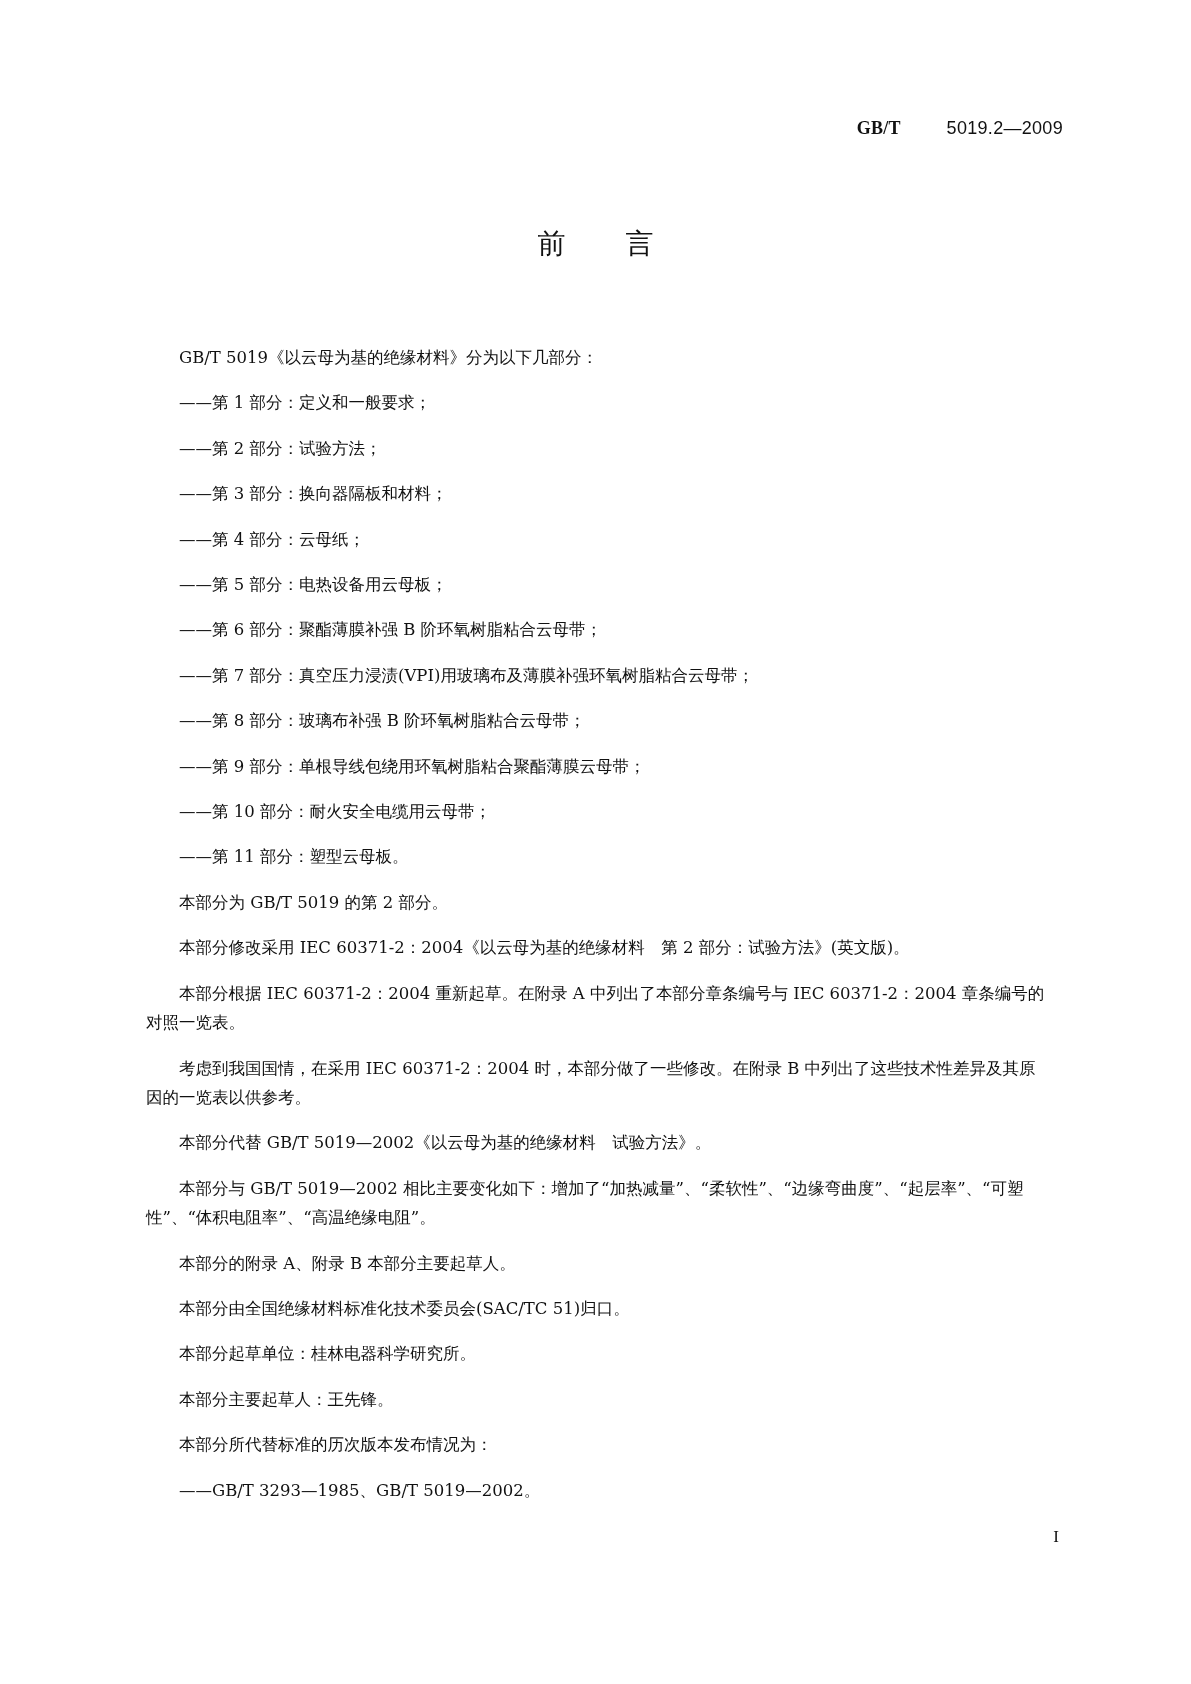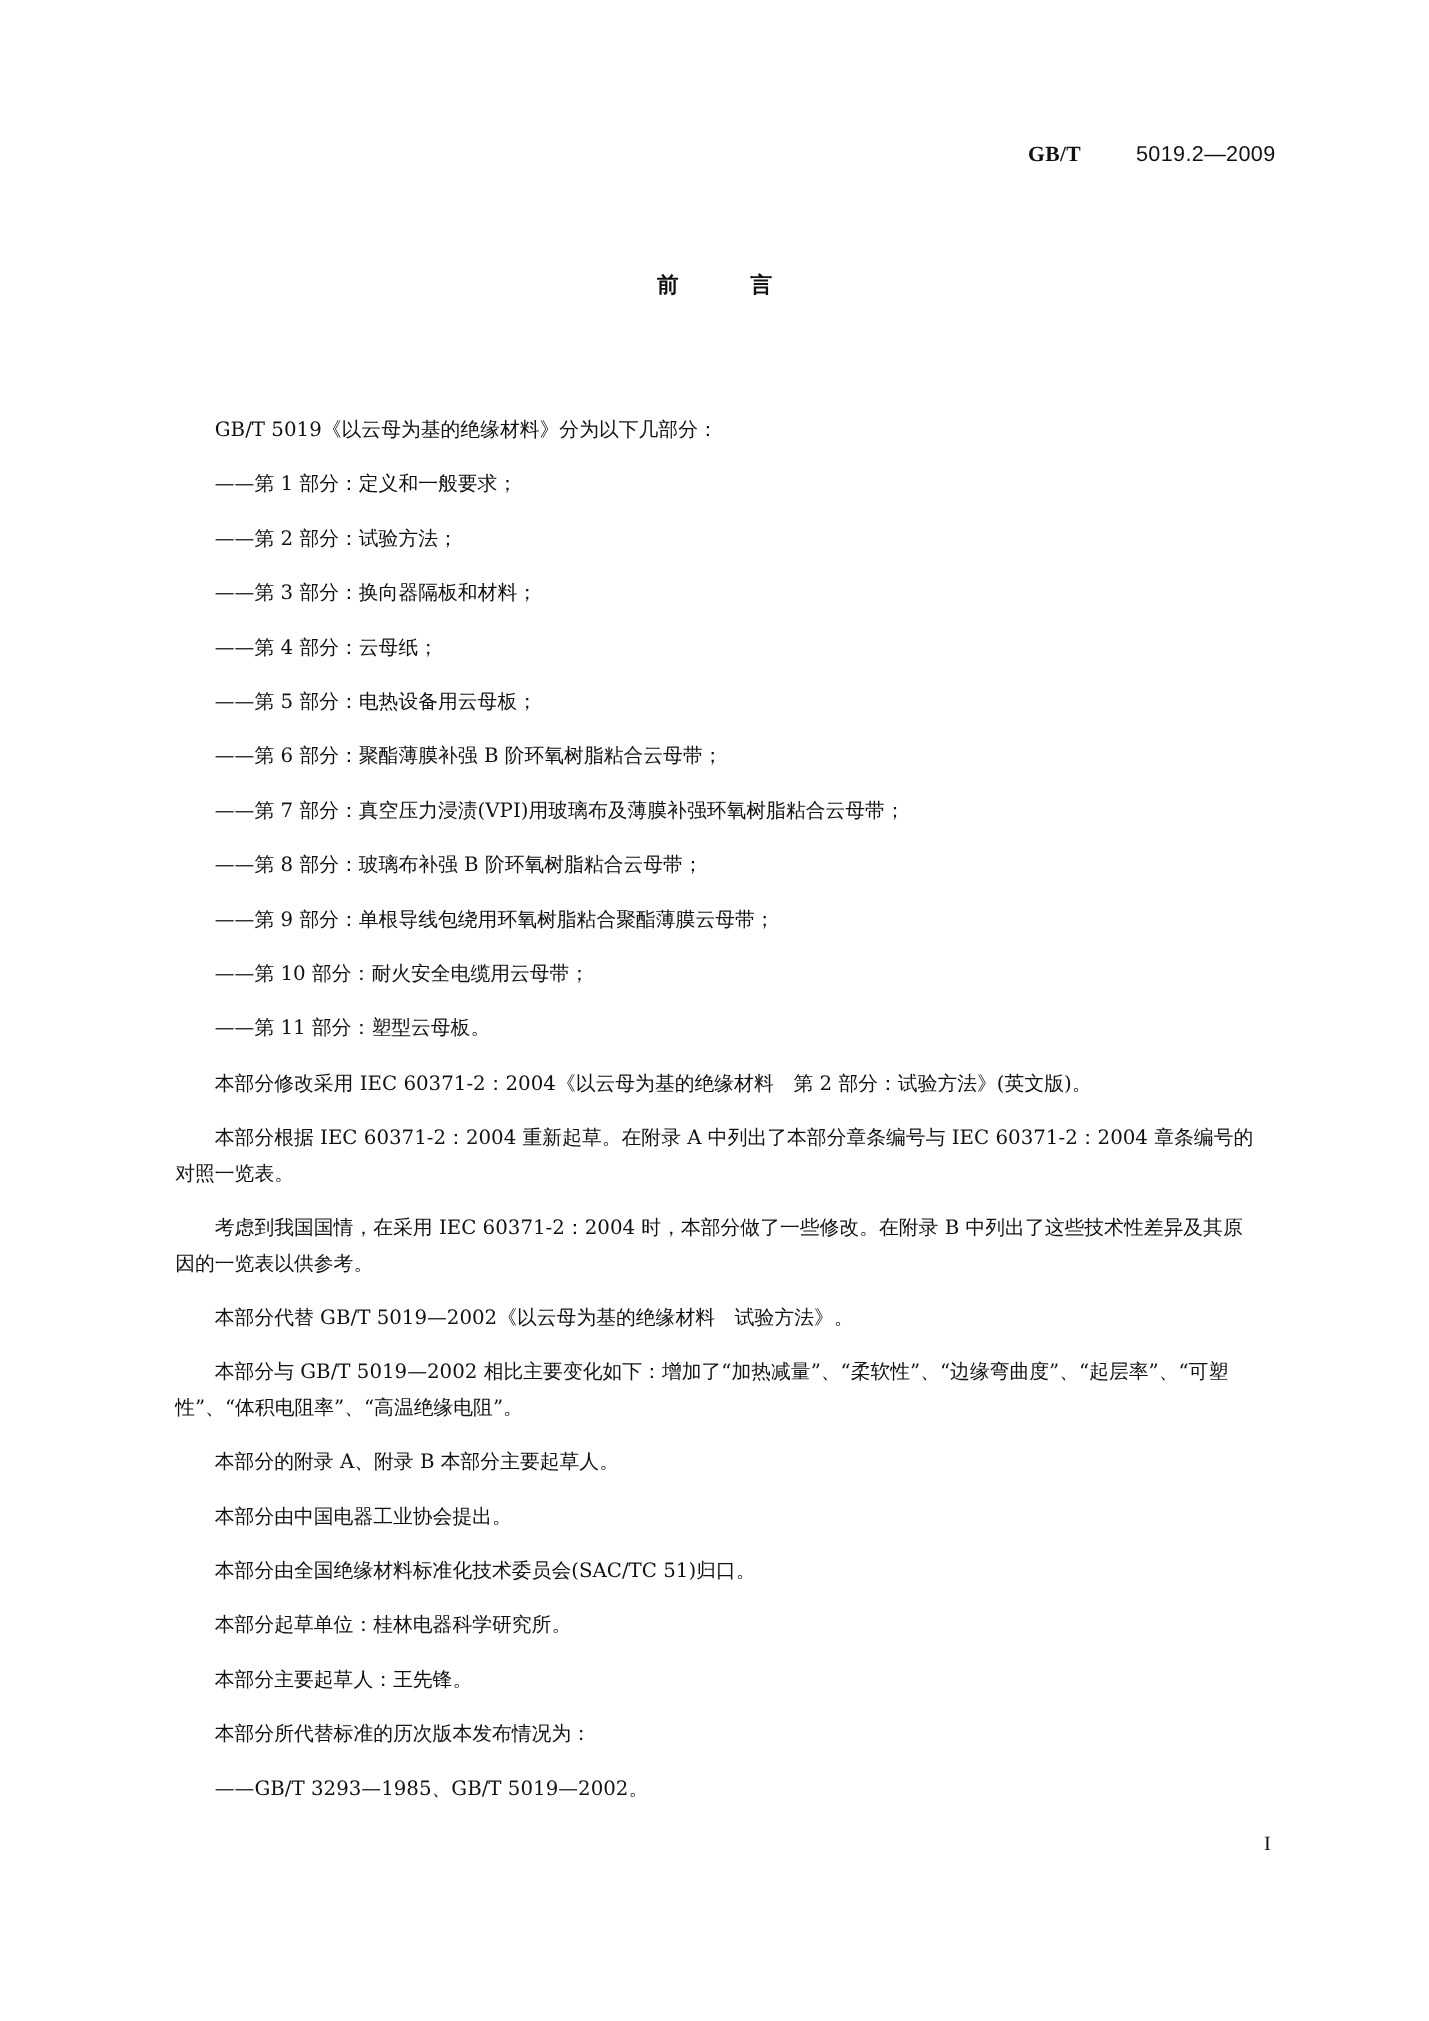--- a/index.html
+++ b/index.html
@@ -2,21 +2,21 @@
 <html><head>
 <meta charset="utf-8">
 <style>
   html, body { margin: 0; padding: 0; background: #ffffff; }
   body { width: 1191px; height: 1684px; position: relative; overflow: hidden;
          font-family: "DejaVu Serif", "Liberation Serif", serif; color: #111; }
   .std-code { position: absolute; top: 118px; right: 128px; font-size: 17px; letter-spacing: 0.3px; }
   .std-code b { font-family: "Liberation Serif", serif; font-weight: bold; font-size: 18px; }
   .std-code span.num { font-family: "Liberation Sans", "DejaVu Sans", sans-serif; font-size: 18px; padding-left: 40px; }
   .title { position: absolute; top: 225px; left: 0; width: 1191px; text-align: center;
-           font-family: "DejaVu Sans", sans-serif; font-weight: bold; font-size: 18px; letter-spacing: 0; }
+           font-family: "DejaVu Sans", sans-serif; font-weight: normal; font-size: 28px; letter-spacing: 0; }
   .title span { display: inline-block; }
   .title .gap { width: 60px; }
   .body { position: absolute; top: 327px; left: 130px; width: 935px; font-size: 16.5px; line-height: 29.4px; }
   .p { text-indent: 33px; margin: 16px; }
   .li { margin: 16px; padding-left: 33px; }
   .folio { position: absolute; top: 1527px; right: 132px; font-size: 17px; font-family: "Liberation Serif", serif; }
 </style>
 </head>
 <body>
 
@@ -35,27 +35,27 @@
   <p class="li">——第 2 部分：试验方法；</p>
   <p class="li">——第 3 部分：换向器隔板和材料；</p>
   <p class="li">——第 4 部分：云母纸；</p>
   <p class="li">——第 5 部分：电热设备用云母板；</p>
   <p class="li">——第 6 部分：聚酯薄膜补强 B 阶环氧树脂粘合云母带；</p>
   <p class="li">——第 7 部分：真空压力浸渍(VPI)用玻璃布及薄膜补强环氧树脂粘合云母带；</p>
   <p class="li">——第 8 部分：玻璃布补强 B 阶环氧树脂粘合云母带；</p>
   <p class="li">——第 9 部分：单根导线包绕用环氧树脂粘合聚酯薄膜云母带；</p>
   <p class="li">——第 10 部分：耐火安全电缆用云母带；</p>
   <p class="li">——第 11 部分：塑型云母板。</p>
+  <p class="p">本部分为 GB/T 5019 的第 2 部分。</p>
   <p class="p">本部分修改采用 IEC 60371-2：2004《以云母为基的绝缘材料　第 2 部分：试验方法》(英文版)。</p>
   <p class="p">本部分根据 IEC 60371-2：2004 重新起草。在附录 A 中列出了本部分章条编号与 IEC 60371-2：2004 章条编号的对照一览表。</p>
   <p class="p">考虑到我国国情，在采用 IEC 60371-2：2004 时，本部分做了一些修改。在附录 B 中列出了这些技术性差异及其原因的一览表以供参考。</p>
   <p class="p">本部分代替 GB/T 5019—2002《以云母为基的绝缘材料　试验方法》。</p>
   <p class="p">本部分与 GB/T 5019—2002 相比主要变化如下：增加了“加热减量”、“柔软性”、“边缘弯曲度”、“起层率”、“可塑性”、“体积电阻率”、“高温绝缘电阻”。</p>
   <p class="p">本部分的附录 A、附录 B 本部分主要起草人。</p>
-  <p class="p">本部分由中国电器工业协会提出。</p>
   <p class="p">本部分由全国绝缘材料标准化技术委员会(SAC/TC 51)归口。</p>
   <p class="p">本部分起草单位：桂林电器科学研究所。</p>
   <p class="p">本部分主要起草人：王先锋。</p>
   <p class="p">本部分所代替标准的历次版本发布情况为：</p>
   <p class="li">——GB/T 3293—1985、GB/T 5019—2002。</p>
 </div>
 
 <div class="folio">I</div>
 
 </body></html>

